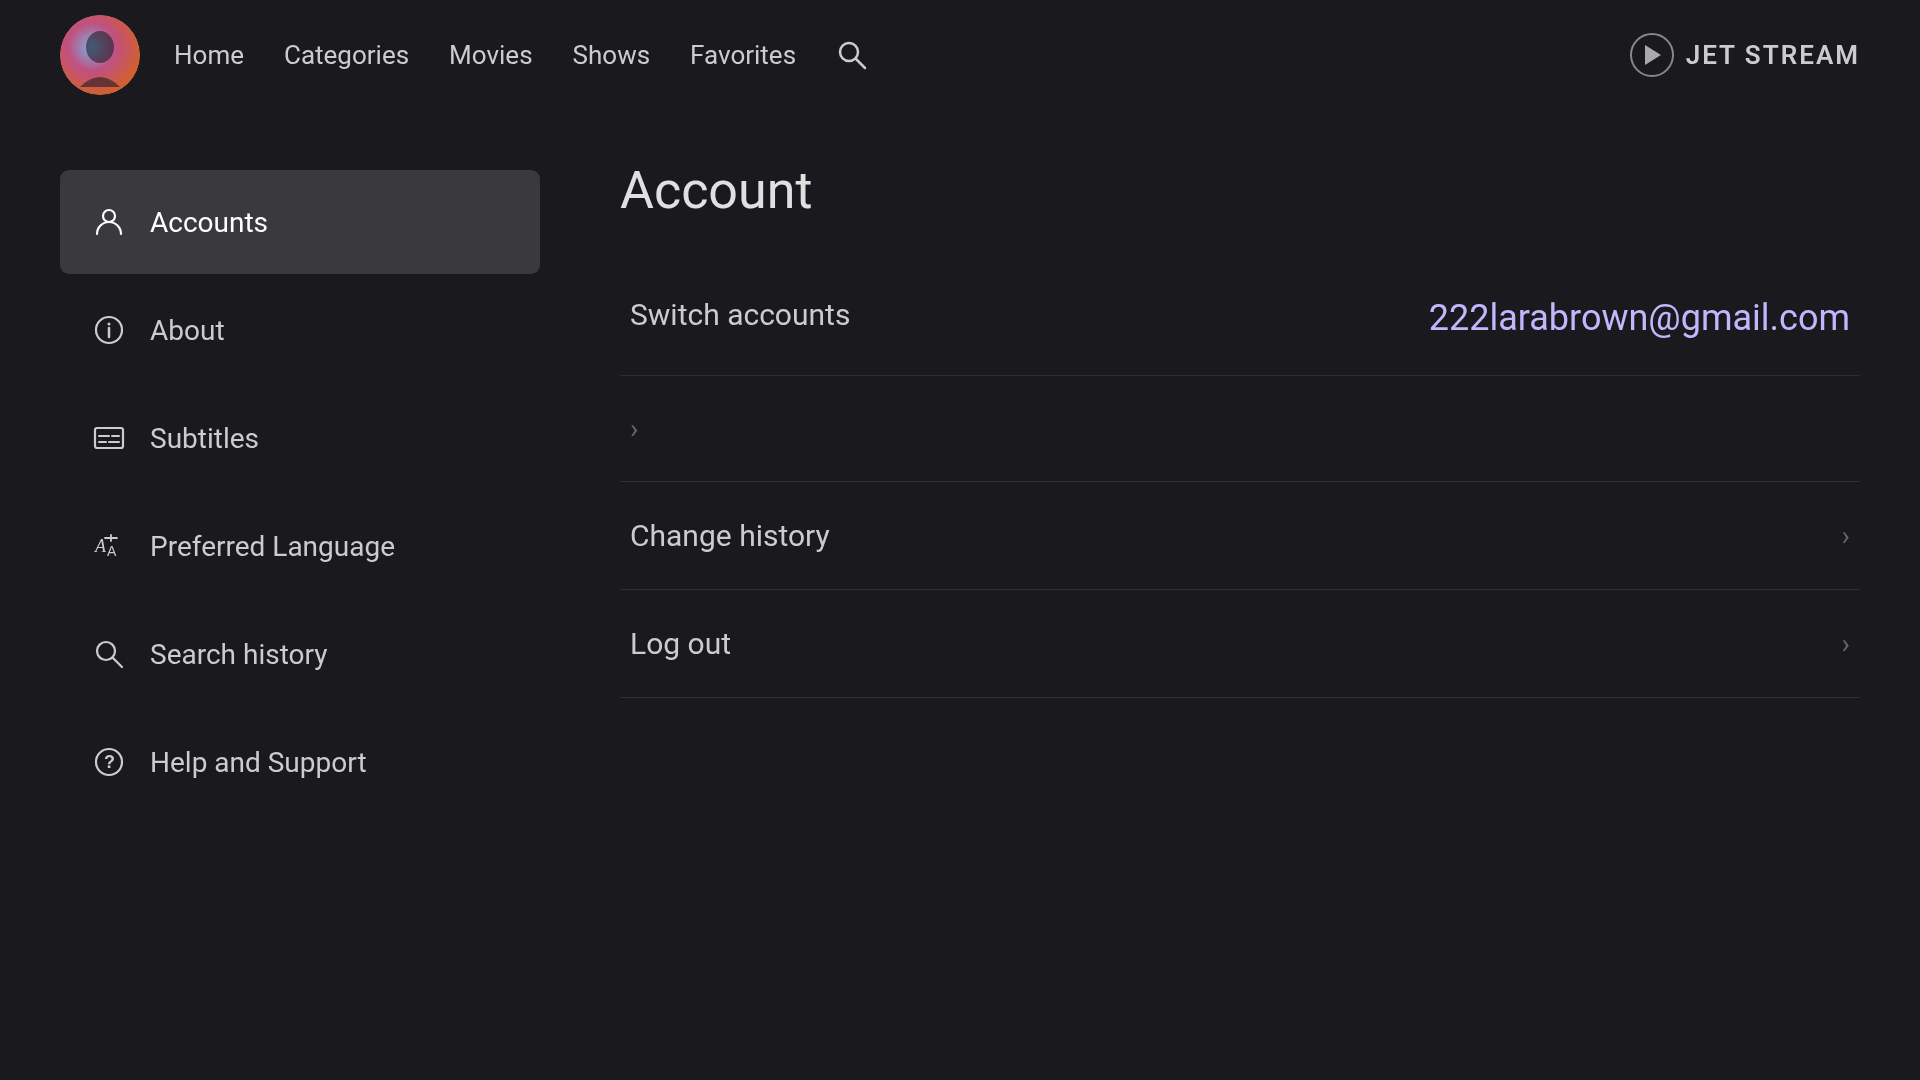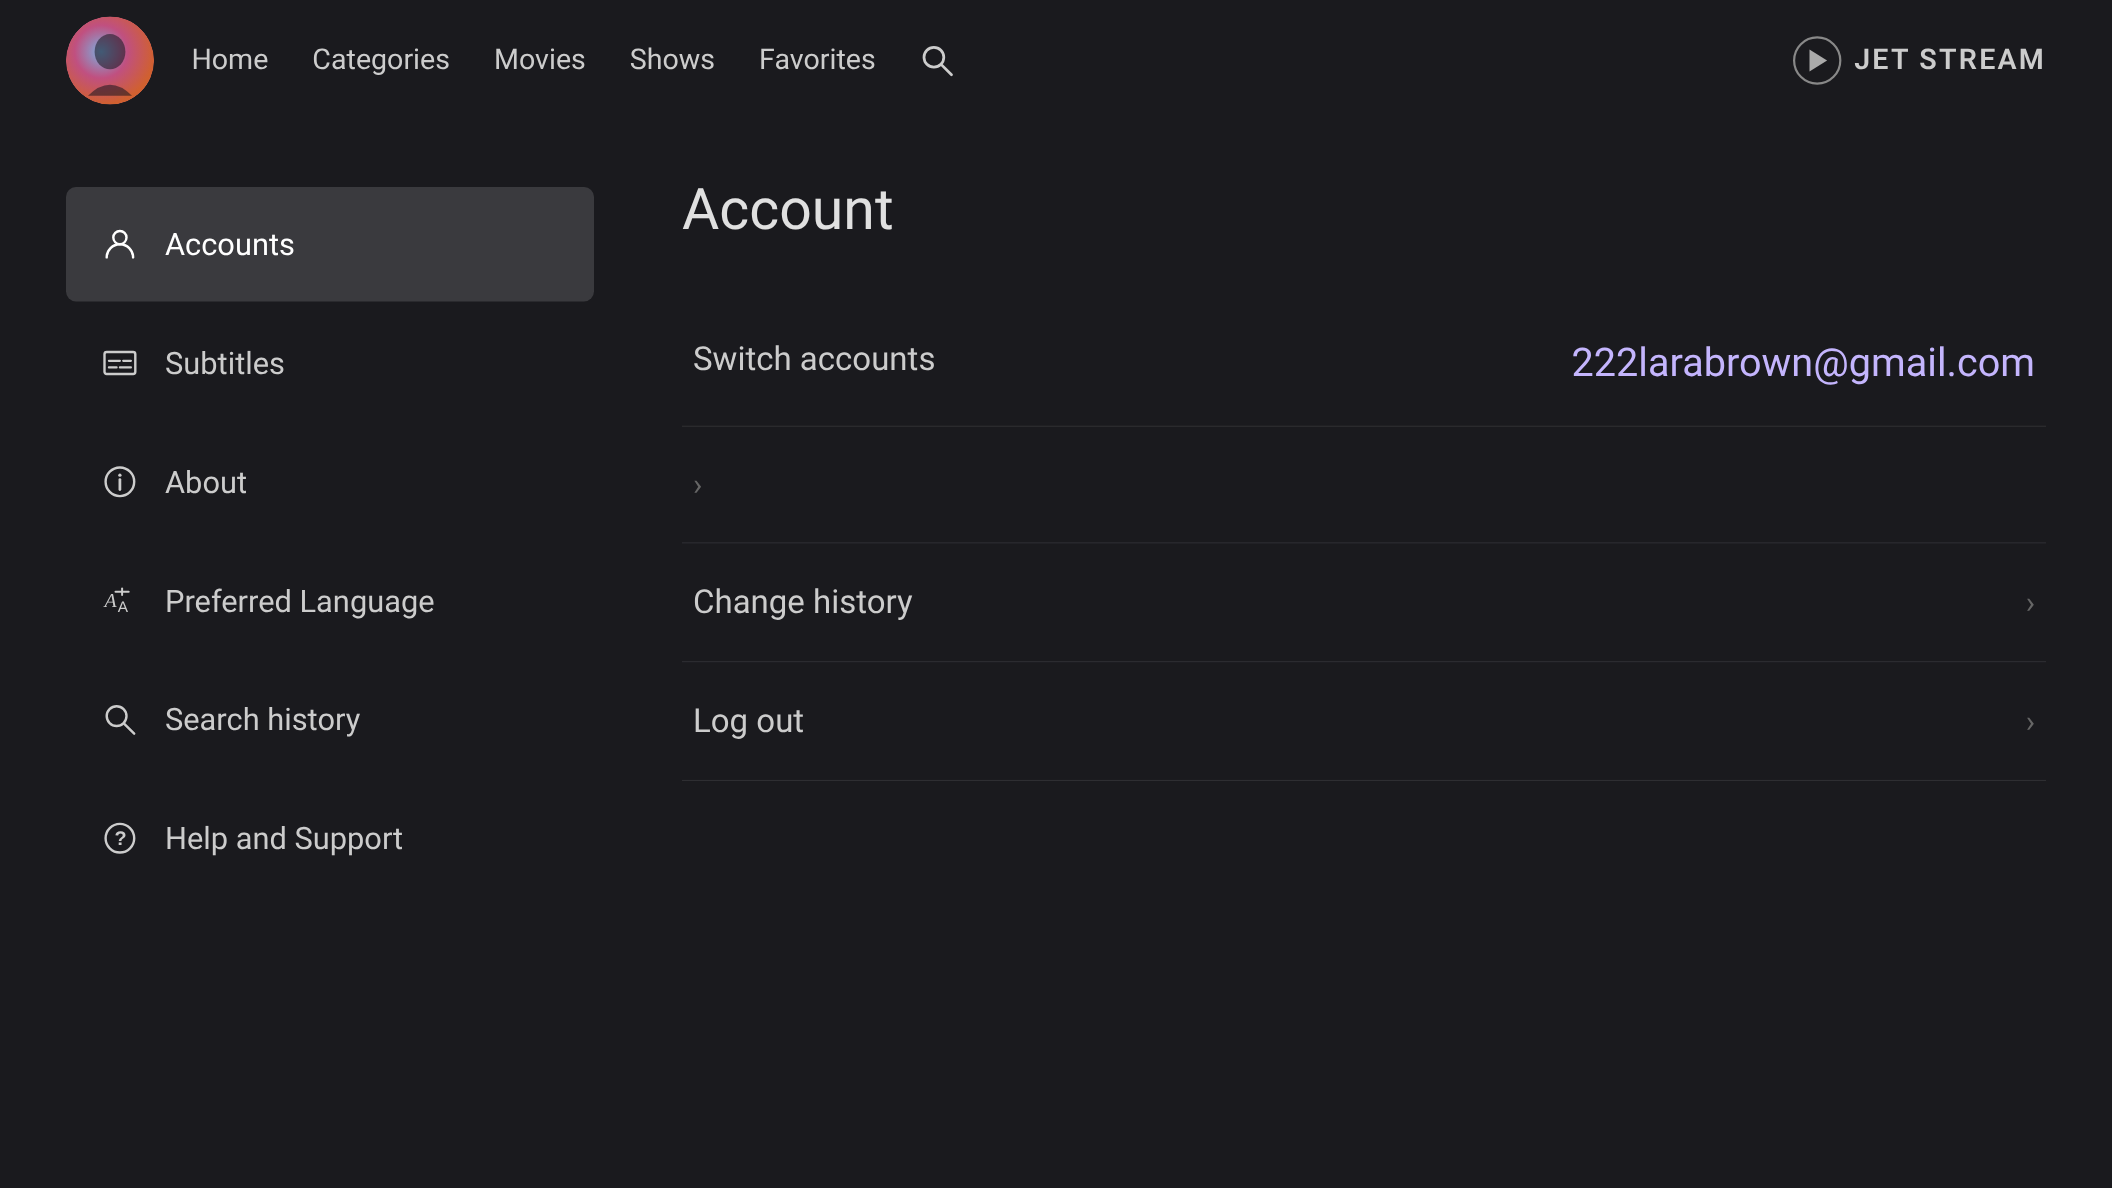--- a/index.html
+++ b/index.html
@@ -167,21 +167,21 @@
     
     .content {
       flex: 1;
       padding-top: 10px;
     }
 
     .content-title {
       font-size: 52px;
       font-weight: 400;
       color: #e0e0e0;
-      margin-bottom: 52px;
+      margin-bottom: 40px;
     }
 
     .account-option {
       display: flex;
       justify-content: space-between;
       padding: 36px 10px;
       border-bottom: 1px solid #2e2e32;
       cursor: pointer;
     }
 
@@ -266,44 +266,44 @@
           <circle cx="16" cy="10" r="6" stroke="#ffffff" stroke-width="2.2"></circle>
           <path d="M4 28c0-6.627 5.373-12 12-12s12 5.373 12 12" stroke="#ffffff" stroke-width="2.2" stroke-linecap="round"></path>
         </svg>
       </span>
       <span class="sidebar-item-label">Accounts</span>
     </div>
 
     <div class="sidebar-item">
       <span class="sidebar-icon">
         <svg width="32" height="32" viewBox="0 0 32 32" fill="none">
+          <circle cx="16" cy="16" r="13" stroke="#cccccc" stroke-width="2.2"></circle>
+          <line x1="16" y1="14" x2="16" y2="23" stroke="#cccccc" stroke-width="2.5" stroke-linecap="round"></line>
+          <circle cx="16" cy="10" r="1.5" fill="#cccccc"></circle>
+        </svg>
+      </span>
+      <span class="sidebar-item-label">About</span>
+    </div>
+
+    <div class="sidebar-item">
+      <span class="sidebar-icon">
+        <svg width="32" height="32" viewBox="0 0 32 32" fill="none">
           <rect x="2" y="6" width="28" height="20" rx="2" stroke="#cccccc" stroke-width="2.2"></rect>
           <line x1="6" y1="14" x2="16" y2="14" stroke="#cccccc" stroke-width="2" stroke-linecap="round"></line>
           <line x1="19" y1="14" x2="26" y2="14" stroke="#cccccc" stroke-width="2" stroke-linecap="round"></line>
           <line x1="6" y1="20" x2="13" y2="20" stroke="#cccccc" stroke-width="2" stroke-linecap="round"></line>
           <line x1="16" y1="20" x2="26" y2="20" stroke="#cccccc" stroke-width="2" stroke-linecap="round"></line>
         </svg>
       </span>
       <span class="sidebar-item-label">Subtitles</span>
     </div>
 
     <div class="sidebar-item">
       <span class="sidebar-icon">
         <svg width="32" height="32" viewBox="0 0 32 32" fill="none">
-          <circle cx="16" cy="16" r="13" stroke="#cccccc" stroke-width="2.2"></circle>
-          <line x1="16" y1="14" x2="16" y2="23" stroke="#cccccc" stroke-width="2.5" stroke-linecap="round"></line>
-          <circle cx="16" cy="10" r="1.5" fill="#cccccc"></circle>
-        </svg>
-      </span>
-      <span class="sidebar-item-label">About</span>
-    </div>
-
-    <div class="sidebar-item">
-      <span class="sidebar-icon">
-        <svg width="32" height="32" viewBox="0 0 32 32" fill="none">
           <text x="2" y="22" font-size="18" fill="#cccccc" font-family="serif" font-style="italic">A</text>
           <text x="14" y="26" font-size="14" fill="#cccccc" font-family="sans-serif">A</text>
           <line x1="12" y1="8" x2="24" y2="8" stroke="#cccccc" stroke-width="1.8" stroke-linecap="round"></line>
           <line x1="18" y1="5" x2="18" y2="11" stroke="#cccccc" stroke-width="1.8" stroke-linecap="round"></line>
         </svg>
       </span>
       <span class="sidebar-item-label">Preferred Language</span>
     </div>
 
     <div class="sidebar-item">

